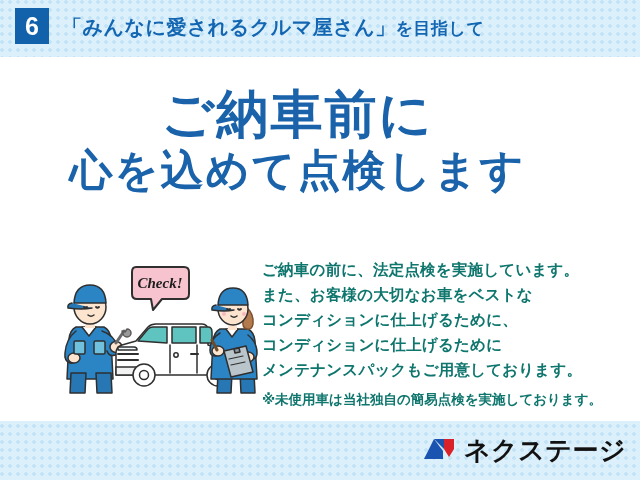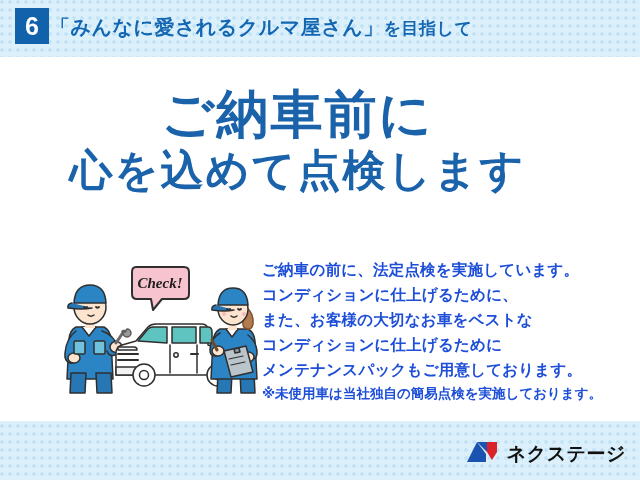--- a/index.html
+++ b/index.html
@@ -21,21 +21,21 @@
     position:absolute;left:0;top:0;width:640px;height:57px;
   }
   #badge{
     position:absolute;left:15px;top:8px;width:34px;height:36px;
     background:#1161ab;color:#ffffff;
     font-size:25px;font-weight:bold;
     display:flex;align-items:center;justify-content:center;
     letter-spacing:0;
   }
   #header-title{
-    position:absolute;left:50px;top:14px;
+    position:absolute;left:62px;top:14px;
     color:#1366b2;font-size:20px;font-weight:bold;
     white-space:nowrap;letter-spacing:0.5px;
   }
   #header-title .small{font-size:17px;}
   
   #panel{
     position:absolute;left:0;top:57px;width:640px;height:364px;
     background:#ffffff;
   }
   
@@ -43,33 +43,33 @@
     position:absolute;left:0;top:30px;width:595px;
     text-align:center;color:#1a63ab;
     font-weight:bold;line-height:1.06;
     letter-spacing:2px;
   }
   #heading .ln1{display:block;font-size:52px;}
   #heading .ln2{display:block;font-size:43px;margin-top:6px;}
   
   #body-copy{
     position:absolute;left:262px;top:200px;width:366px;
-    color:#1d4ed8;font-size:15.5px;line-height:1.62;
+    color:#0f766e;font-size:15.5px;line-height:1.62;
     font-weight:bold;letter-spacing:0.2px;
   }
-  #body-copy .note{font-size:13.5px;font-weight:bold;letter-spacing:0;}
+  #body-copy .note{font-size:13.5px;font-weight:bold;letter-spacing:0;margin-top:6px;}
   
   #illo{position:absolute;left:58px;top:198px;width:205px;height:140px;text-align:center;}
   
   #footer-logo{
     position:absolute;right:14px;bottom:12px;
     display:flex;align-items:center;gap:7px;
   }
   #logo-word{
-    color:#111111;font-size:19px;font-weight:bold;letter-spacing:0.5px;
+    color:#111111;font-size:26px;font-weight:bold;letter-spacing:0.5px;
   }
 </style>
 </head>
 <body>
 
 <div id="page">
 
   <div id="header">
     <div id="badge">6</div>
     <div id="header-title"><span>「みんなに愛されるクルマ屋さん」</span><span class="small">を目指して</span></div>
@@ -77,22 +77,22 @@
 
   <div id="panel">
 
     <div id="heading">
       <span class="ln1">ご納車前に</span>
       <span class="ln2">心を込めて点検します</span>
     </div>
 
     <div id="body-copy">
       <div>ご納車の前に、法定点検を実施しています。</div>
+      <div>また、お客様の大切なお車をベストな</div>
       <div>コンディションに仕上げるために、</div>
-      <div>また、お客様の大切なお車をベストな</div>
       <div>コンディションに仕上げるために</div>
       <div>メンテナンスパックもご用意しております。</div>
       <div class="note">※未使用車は当社独自の簡易点検を実施しております。</div>
     </div>
 
     <div id="illo">
       <svg width="205" height="140" viewBox="0 0 205 140" xmlns="http://www.w3.org/2000/svg">
         <g fill="none" stroke="#2f2f2f" stroke-width="1.5" stroke-linecap="round" stroke-linejoin="round">
 
           <g>

